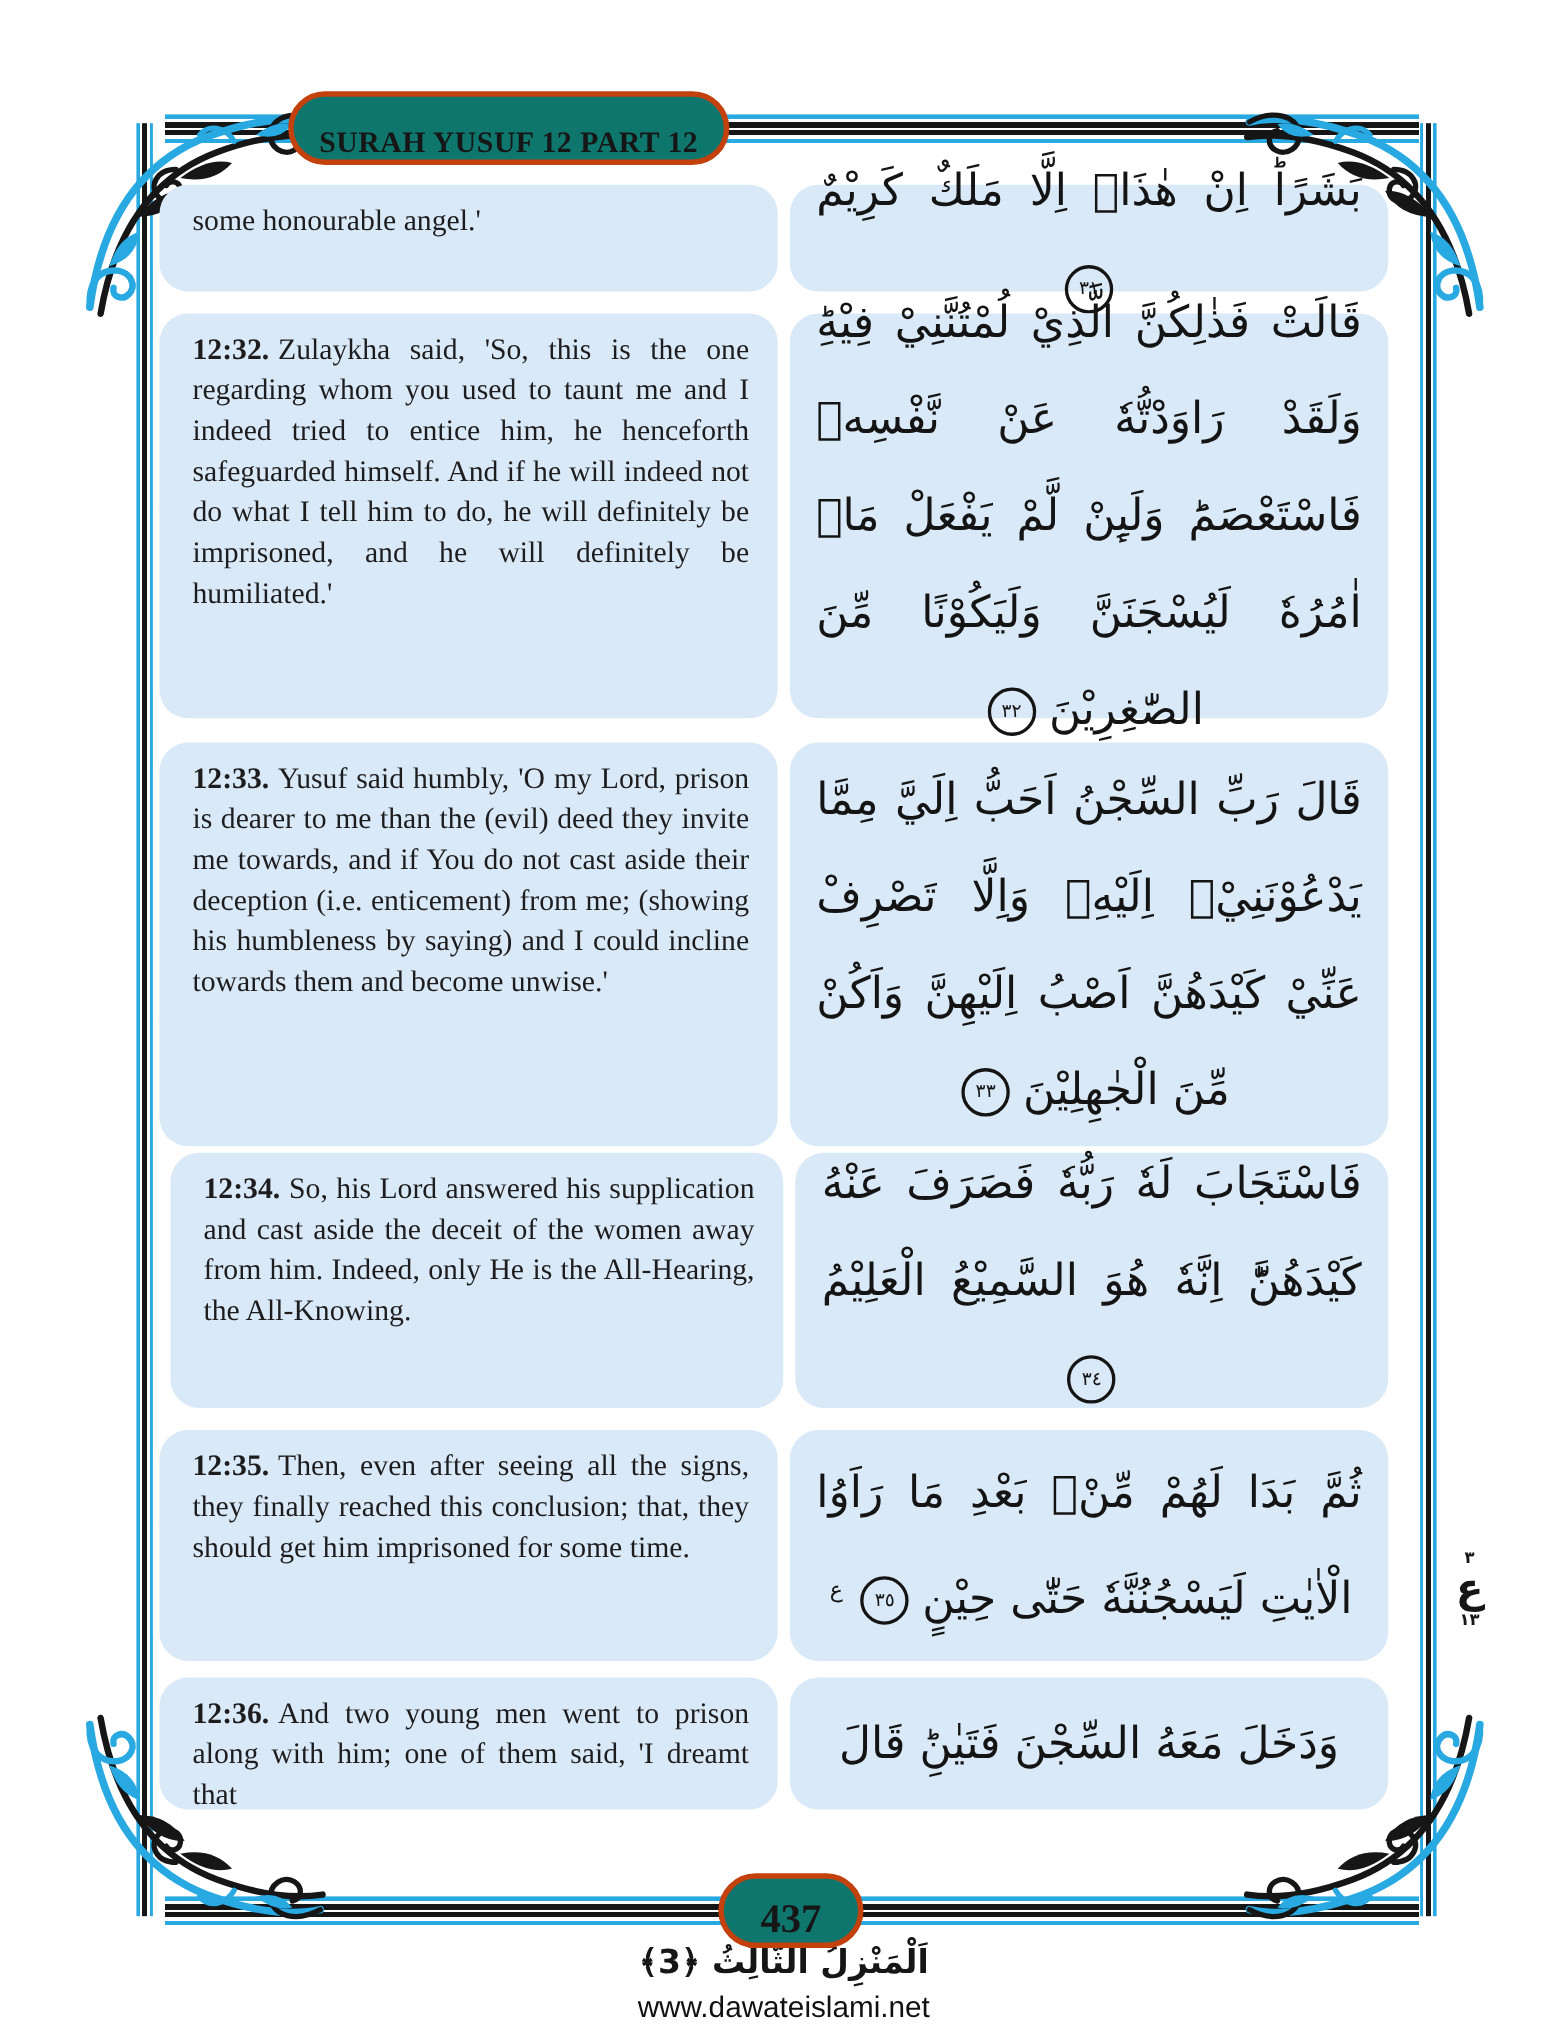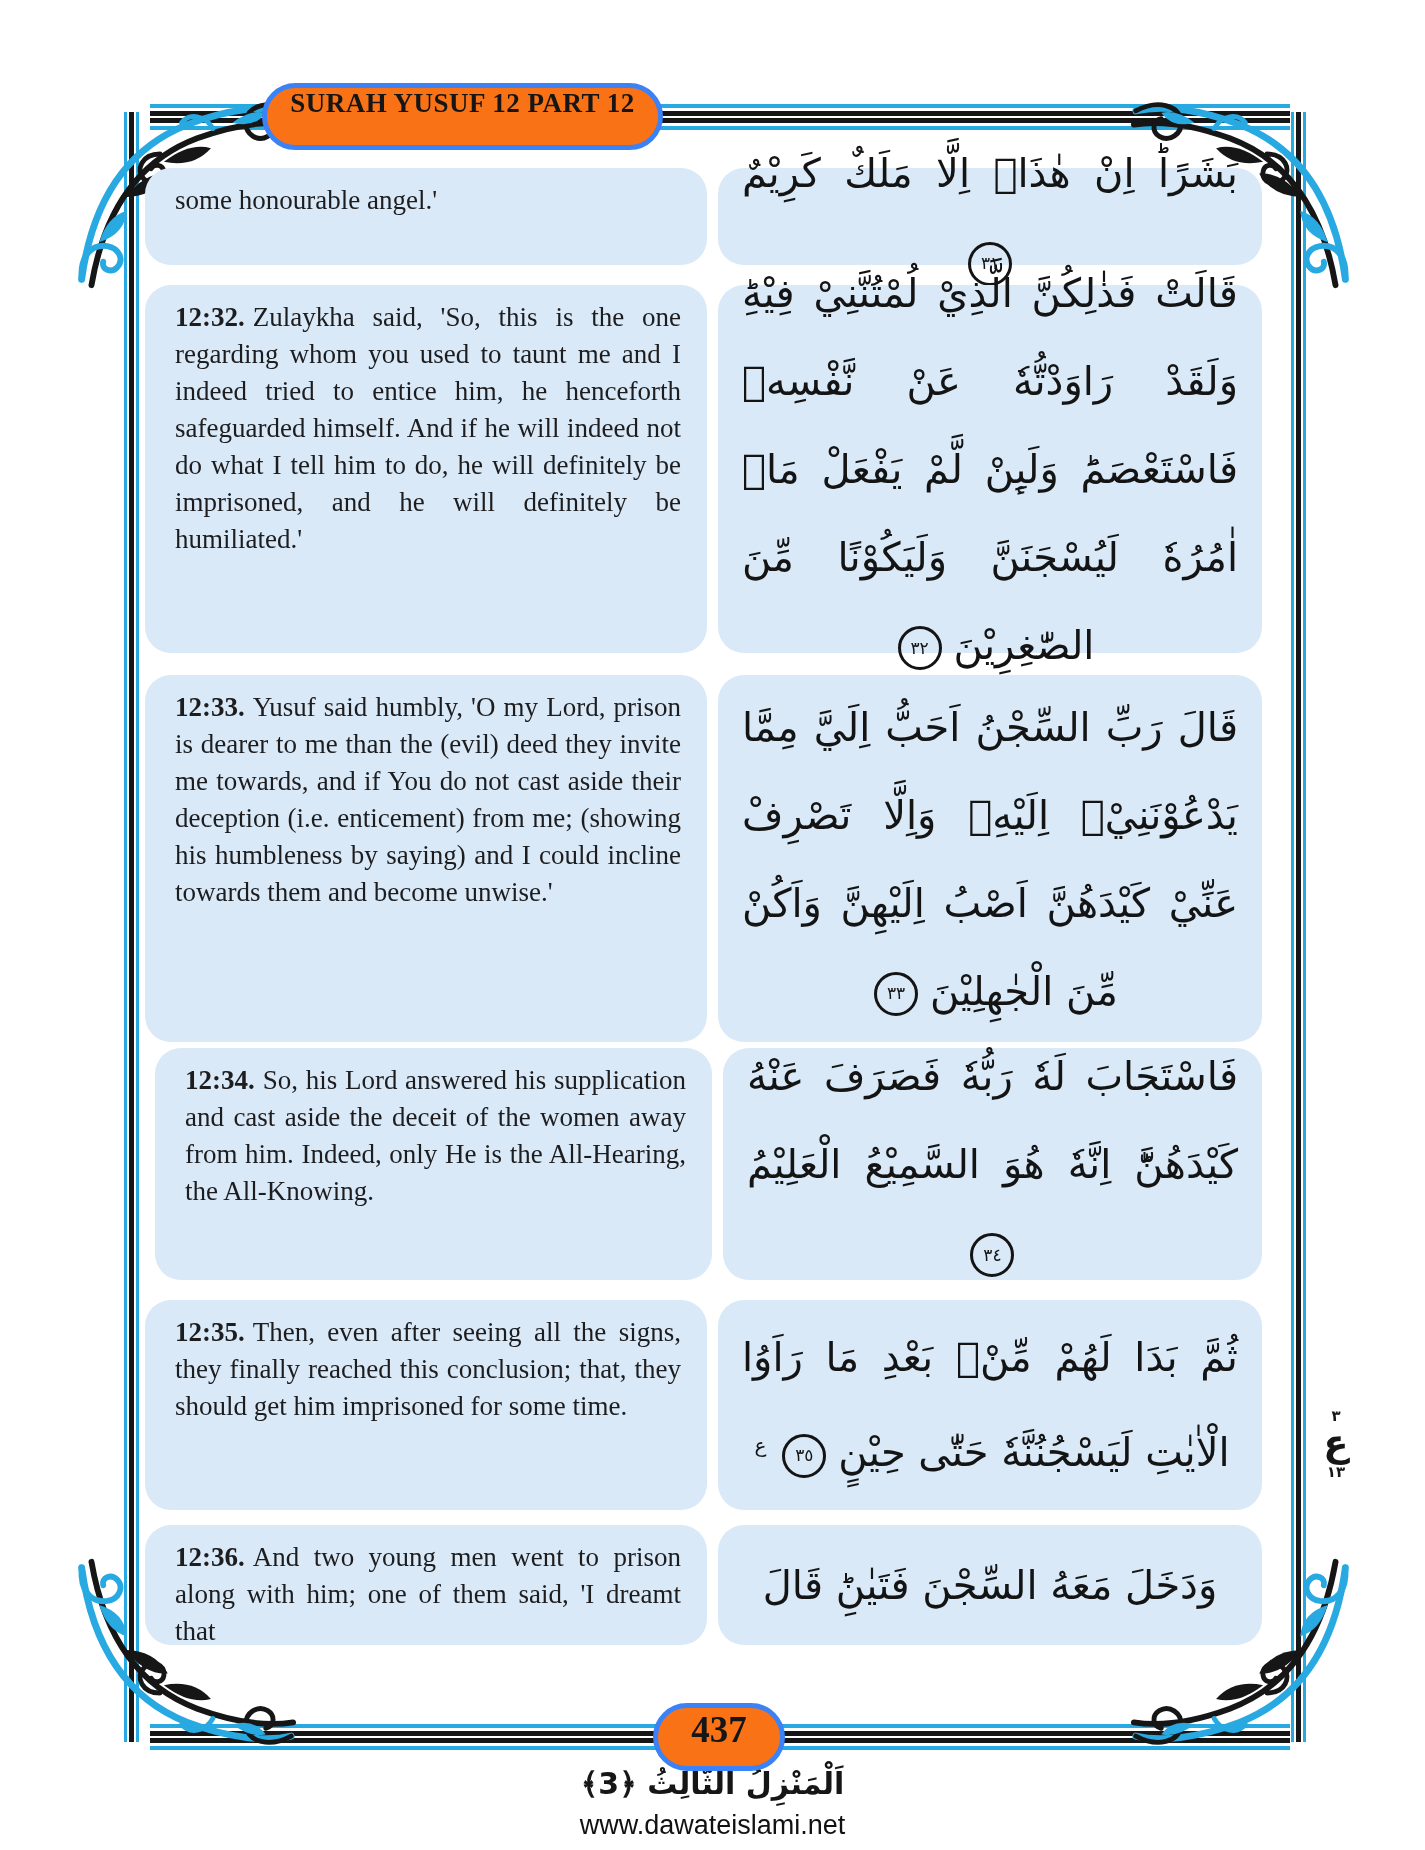--- a/index.html
+++ b/index.html
@@ -13,22 +13,22 @@
       #161616 14px 19px,#fff 19px 22px,#29a9e1 22px 26px);}
   .h-rule.top{top:104px;}
   .h-rule.bottom{top:1724px;}
   .v-rule{position:absolute;top:112px;width:15px;height:1630px;z-index:1;
     background:linear-gradient(to right,
       #29a9e1 0 3px,#fff 3px 5px,#161616 5px 10px,#fff 10px 12px,#29a9e1 12px 15px);}
   .v-rule.left{left:124px;}
   .v-rule.right{left:1291px;}
 
   
-  .pill{position:absolute;background:#f97316;border:5px solid #3b82f6;border-radius:34px;
-        display:flex;align-items:flex-start;justify-content:center;z-index:3;}
+  .pill{position:absolute;background:#0f766e;border:5px solid #c2410c;border-radius:34px;
+        display:flex;align-items:flex-end;justify-content:center;z-index:3;}
   .pill.left-title{left:262px;top:83px;width:391px;height:57px;
         font-weight:bold;font-size:27px;letter-spacing:.5px;color:#161616;}
   .pill.right-title{left:735px;top:83px;width:282px;height:57px;
         font-family:"DejaVu Sans",sans-serif;font-weight:bold;font-size:27px;
         direction:rtl;color:#161616;}
   .pill.page-num{left:653px;top:1703px;width:122px;height:58px;
         font-weight:bold;font-size:37px;color:#161616;}
 
   
   .corner{position:absolute;width:235px;height:235px;z-index:2;}

